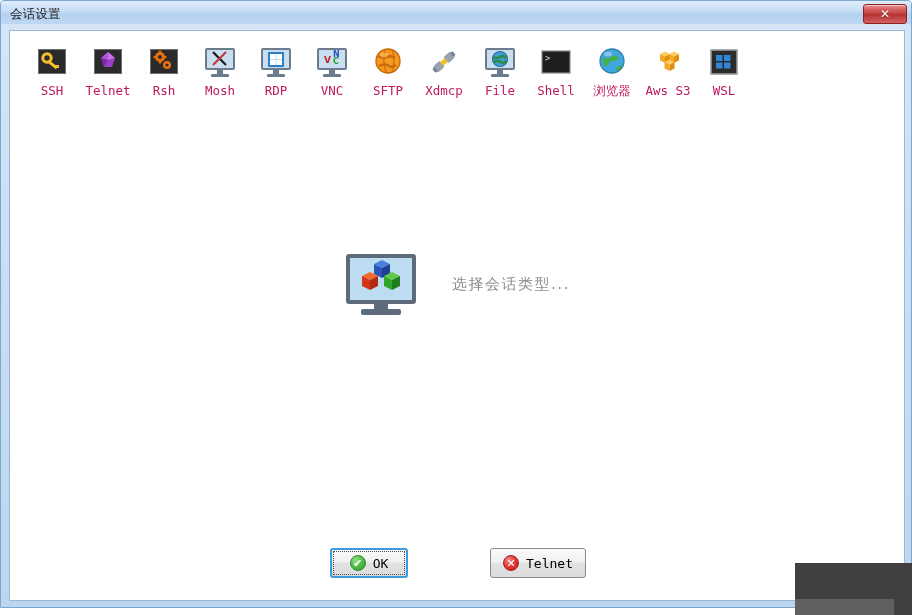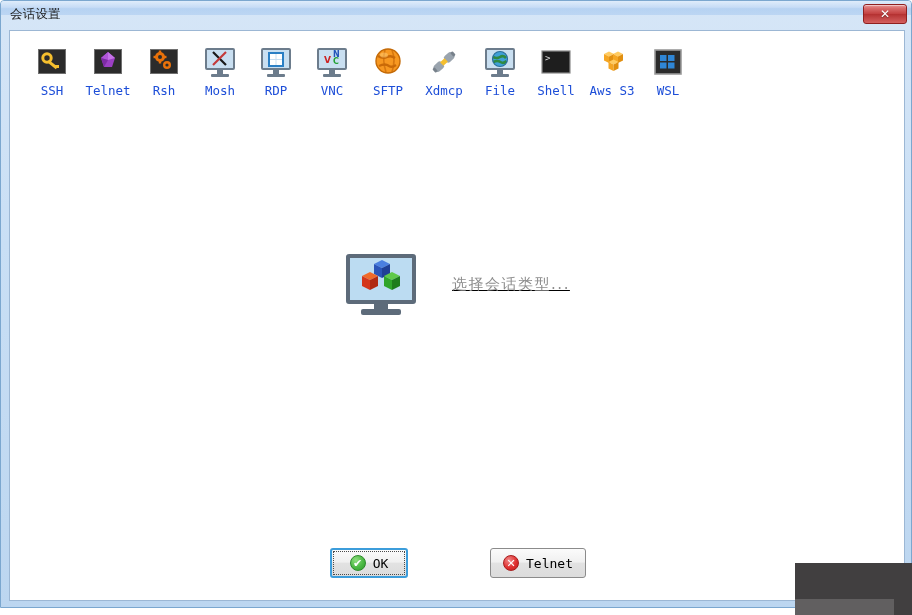--- a/index.html
+++ b/index.html
@@ -18,21 +18,21 @@
     width: 912px; height: 608px;
     background: linear-gradient(to bottom, #d6e6f7 0%, #c9dff5 40%, #bcd6f0 100%);
     border: 1px solid #7ba7cf;
     border-radius: 4px 4px 0 0;
   }
 
   
   #titlebar {
     position: absolute;
     left: 0; top: 0;
-    width: 910px; height: 14px;
+    width: 910px; height: 23px;
     background: linear-gradient(to bottom, #dfecfb 0%, #c6dcf6 45%, #b6d2f2 55%, #bcd6f3 100%);
     border-radius: 3px 3px 0 0;
   }
   #titlebar-text {
     position: absolute;
     left: 9px; top: 5px;
     font-size: 12.5px;
     color: #1b1b1b;
     font-family: "DejaVu Sans", "Liberation Sans", sans-serif;
     letter-spacing: 0.2px;
@@ -88,21 +88,21 @@
   }
   .tool-icon {
     width: 32px; height: 32px;
     position: relative;
     display: block;
   }
   .tool-label {
     margin-top: 6px;
     font-family: "DejaVu Sans Mono", "Liberation Mono", monospace;
     font-size: 12.5px;
-    color: #1d4ed8;
+    color: #be185d;
     white-space: nowrap;
     text-align: left;
     line-height: 14px;
   }
   .tool-label.cjk {
     font-family: "DejaVu Sans", "Liberation Sans", sans-serif;
     font-size: 12.5px;
   }
 
   
@@ -139,21 +139,20 @@
     align-items: center;
     justify-content: center;
     gap: 32px;
     pointer-events: none;
   }
   #center-inner {
     display: flex;
     align-items: center;
     gap: 34px;
     transform: translateY(-32px);
-    text-decoration: underline;
   }
   #placeholder-monitor {
     position: relative;
     width: 72px; height: 62px;
   }
   #placeholder-monitor .screen {
     position: absolute; left: 0; top: 0;
     width: 70px; height: 50px;
     background: #bcdcf2;
     border: 4px solid #5d6b7a;
@@ -407,20 +406,32 @@
       <div class="tool-item">
         <span class="tool-icon">
           <svg width="32" height="32" viewBox="0 0 32 32" style="position:absolute;left:0;top:0">
             <rect x="2" y="5" width="28" height="22" fill="#1e1e1e" stroke="#8a8a8a" stroke-width="1.2"></rect>
             <text x="5" y="15" font-family="DejaVu Sans Mono, monospace" font-size="9" fill="#dddddd">&gt;</text>
           </svg>
         </span>
         <span class="tool-label">Shell</span>
       </div>
 
+      <div class="tool-item">
+        <span class="tool-icon">
+          <svg width="32" height="32" viewBox="0 0 32 32" style="position:absolute;left:0;top:0">
+            <circle cx="16" cy="15" r="12" fill="#41a5de"></circle>
+            <path d="M6 11 q5 3 9 0 q4 -3 8 1 q-2 3 -6 3 q-4 0 -5 3 q-1 3 -4 2 z" fill="#43b04a"></path>
+            <path d="M20 22 q3 -3 6 -2 q-1 4 -5 6 z" fill="#43b04a"></path>
+            <circle cx="16" cy="15" r="12" fill="none" stroke="#2d7fb0" stroke-width="1.3"></circle>
+            <ellipse cx="12" cy="8" rx="4" ry="2.4" fill="#ffffff" opacity="0.35"></ellipse>
+          </svg>
+        </span>
+        <span class="tool-label cjk">浏览器</span>
+      </div>
 
 
       <div class="tool-item">
         <span class="tool-icon">
           <svg width="32" height="32" viewBox="0 0 32 32" style="position:absolute;left:0;top:0">
             <g>
               <polygon points="8,8 13,5.5 18,8 13,10.5" fill="#ffcb61"></polygon>
               <polygon points="8,8 13,10.5 13,17 8,14.5" fill="#f5a623"></polygon>
               <polygon points="18,8 13,10.5 13,17 18,14.5" fill="#e18f10"></polygon>
             </g>

